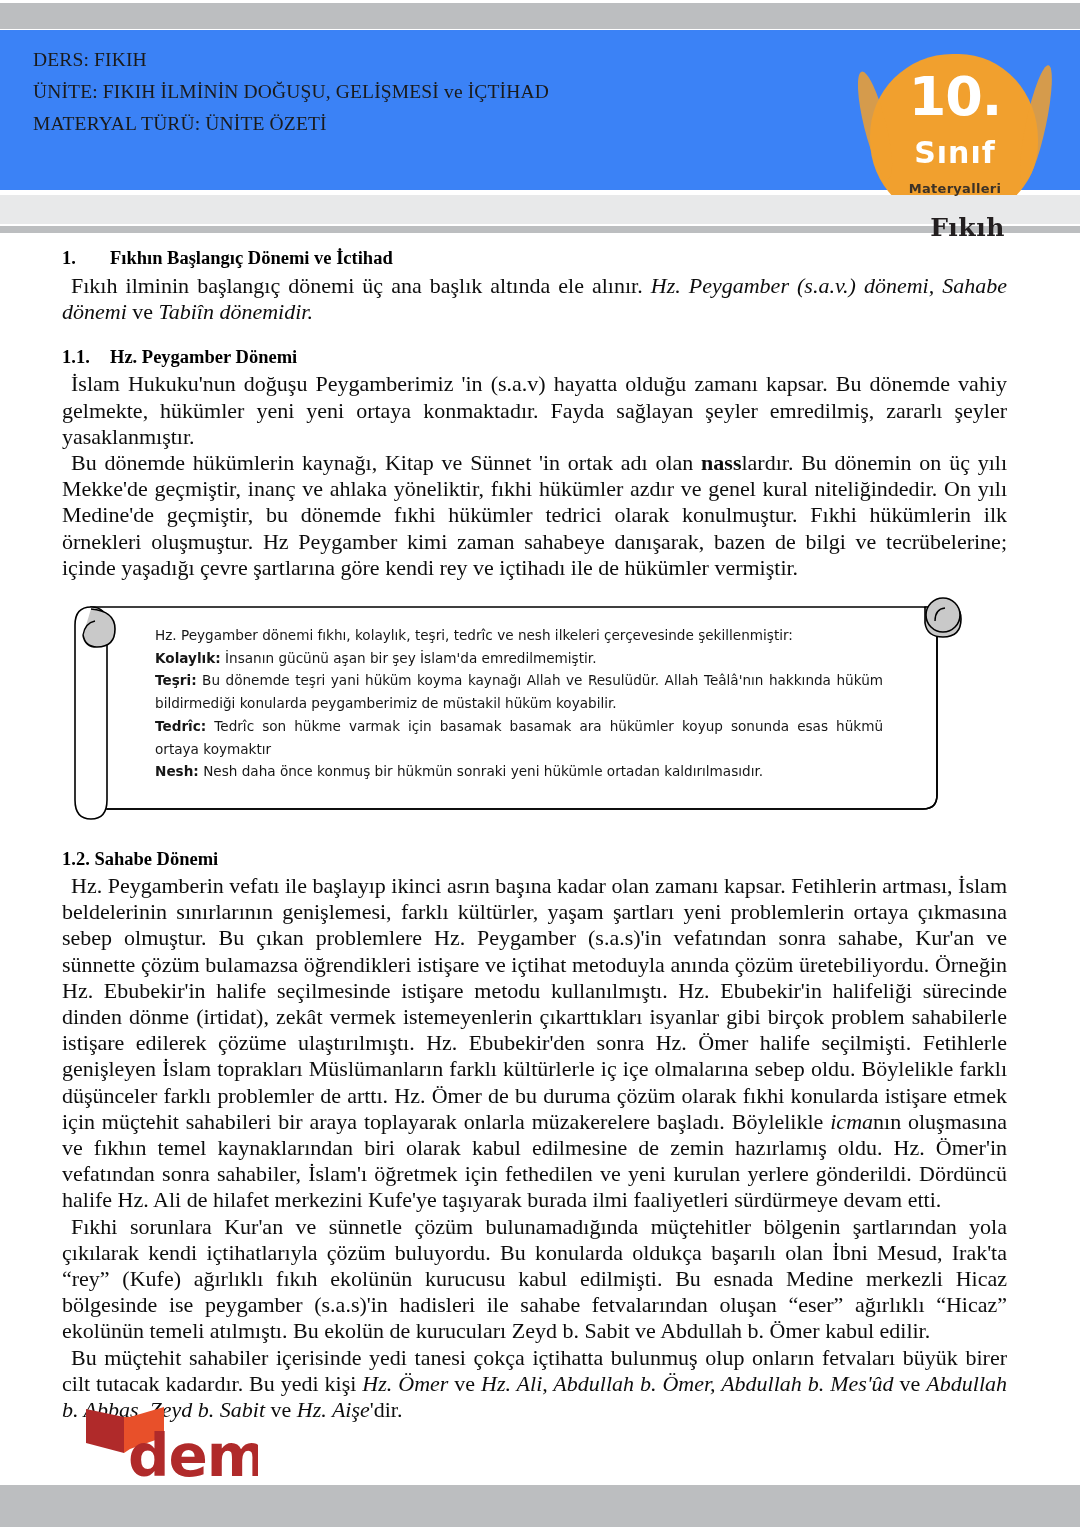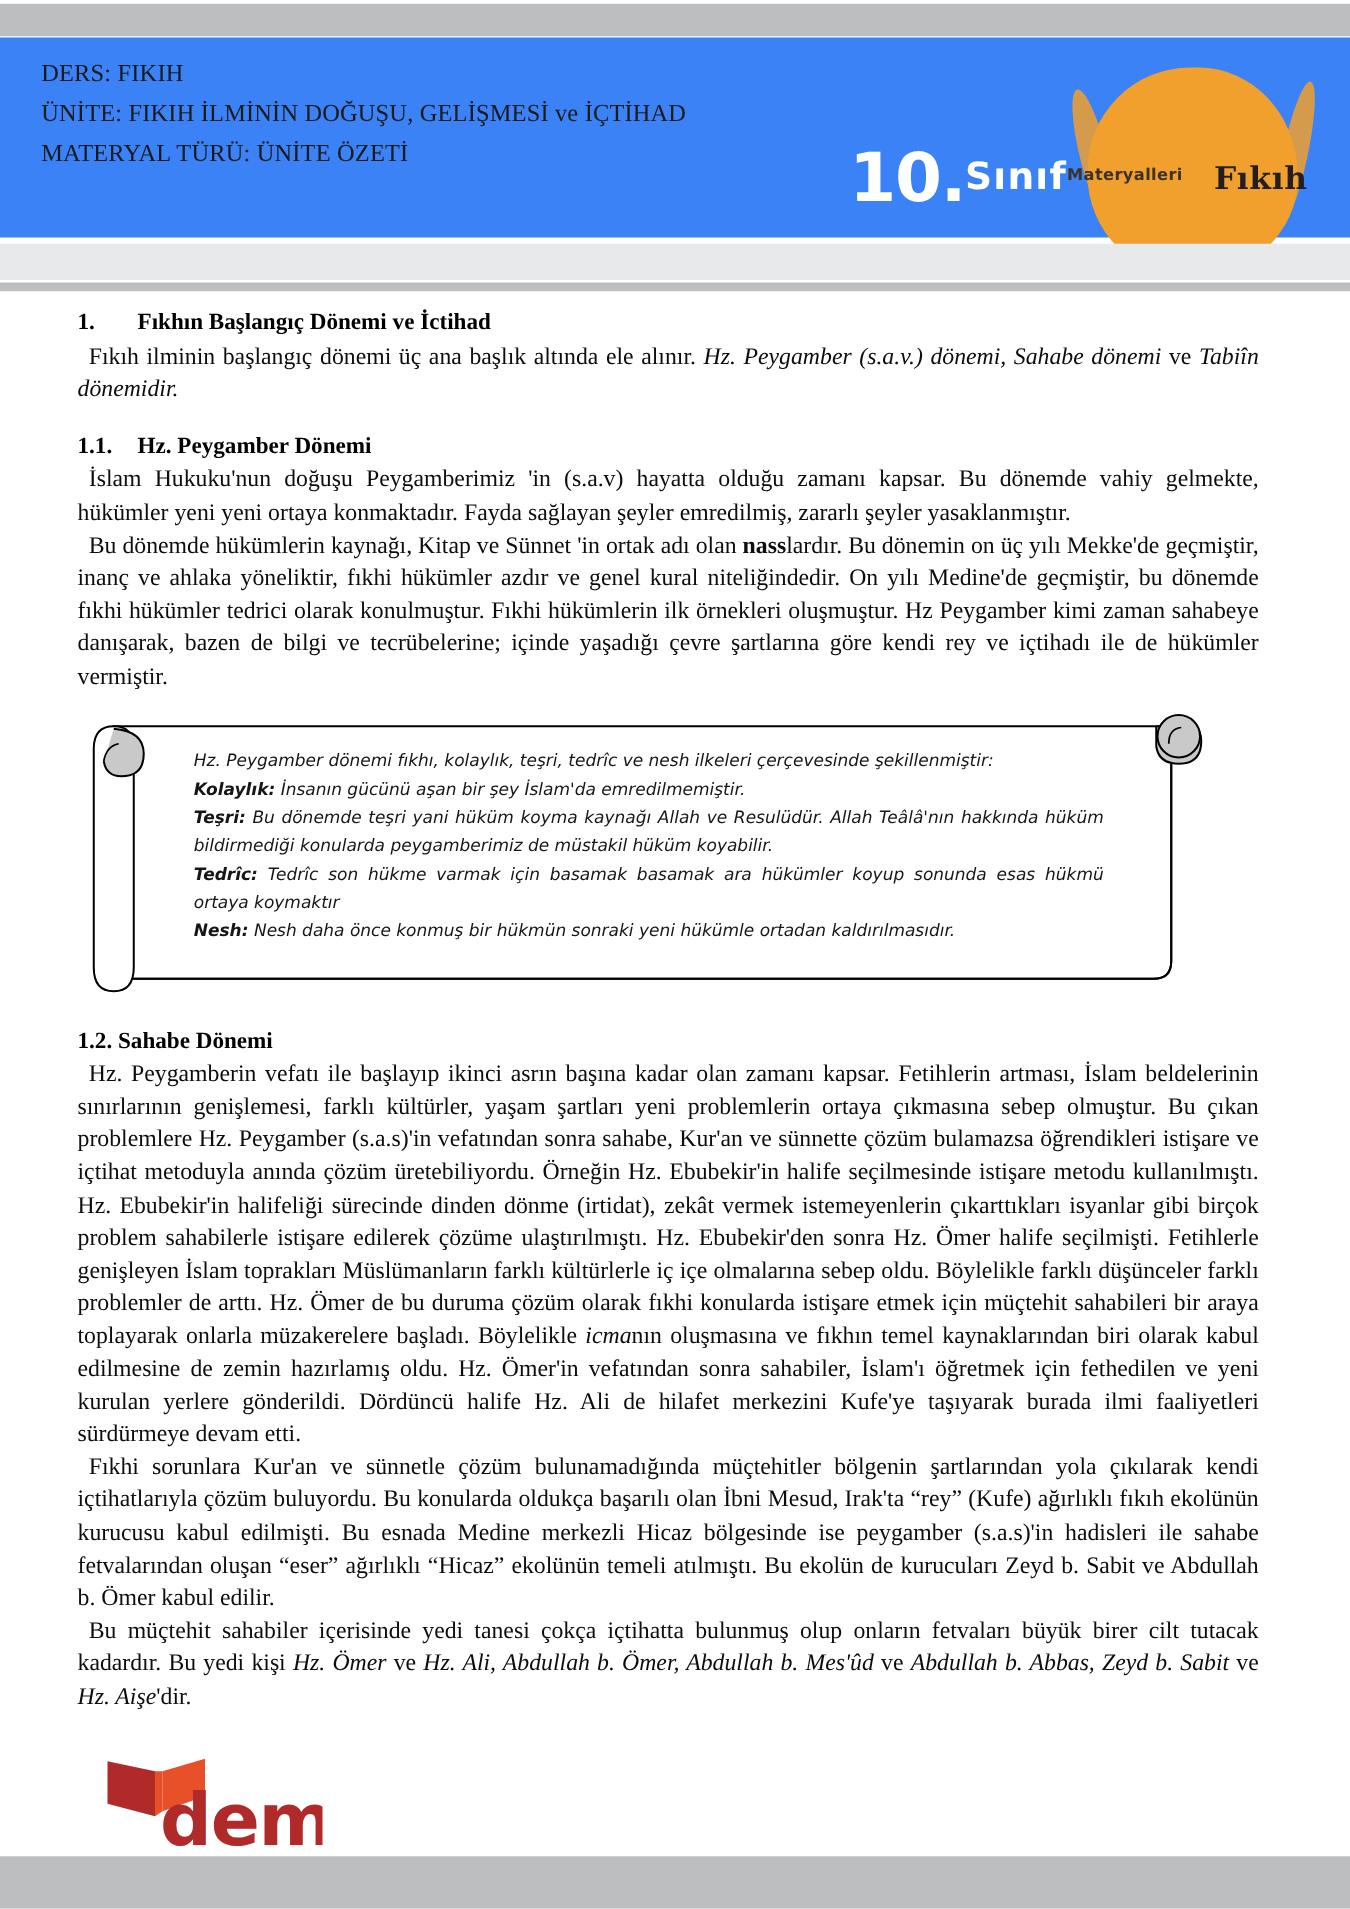--- a/index.html
+++ b/index.html
@@ -74,25 +74,25 @@
     position: absolute;
     right: -8px; top: 10px;
     width: 20px; height: 120px;
     background: #f1a02e;
     border-radius: 50%;
     transform: rotate(12deg);
     opacity: .85;
   }
   .badge-inner {
     position: absolute;
-    left: 0; top: 2px; width: 182px; height: 172px;
+    left: 0; top: 16px; width: 182px; height: 172px;
     display: flex;
-    flex-direction: row;
+    flex-direction: column;
     align-items: center;
-    justify-content: flex-end;
+    justify-content: space-between;
     padding-top: 4px;
   }
   .badge-num {
     font-family: "DejaVu Sans", sans-serif;
     font-weight: bold;
     font-size: 54px;
     color: #ffffff;
     line-height: 50px;
     letter-spacing: -1px;
     margin-bottom: -2px;
@@ -162,37 +162,36 @@
   h3.sub-title {
     font-family: "Liberation Serif", serif;
     font-weight: bold;
     font-size: 18.5px;
     margin: 20px 0 2px 0;
     line-height: 24px;
   }
   h3.sub-title .num { display: inline-block; width: 48px; }
   p.body {
     font-family: "Liberation Serif", serif;
-    font-size: 19px;
+    font-size: 22px;
     line-height: 26.2px;
     margin: 0;
     text-align: justify;
     text-indent: 9px;
     color: #0d0d0d;
   }
   .it { font-style: italic; }
   .bd { font-weight: bold; }
 
   
   .scrollbox {
     position: relative;
     margin: 14px 0 0 -1px;
     width: 944px;
     height: 232px;
-    font-style: italic;
   }
   .scroll-svg { position: absolute; left: 0; top: 0; }
   .scroll-text {
     position: absolute;
     left: 94px;
     top: 29px;
     width: 728px;
     font-family: "DejaVu Sans", sans-serif;
     font-size: 13.6px;
     line-height: 22.7px;

